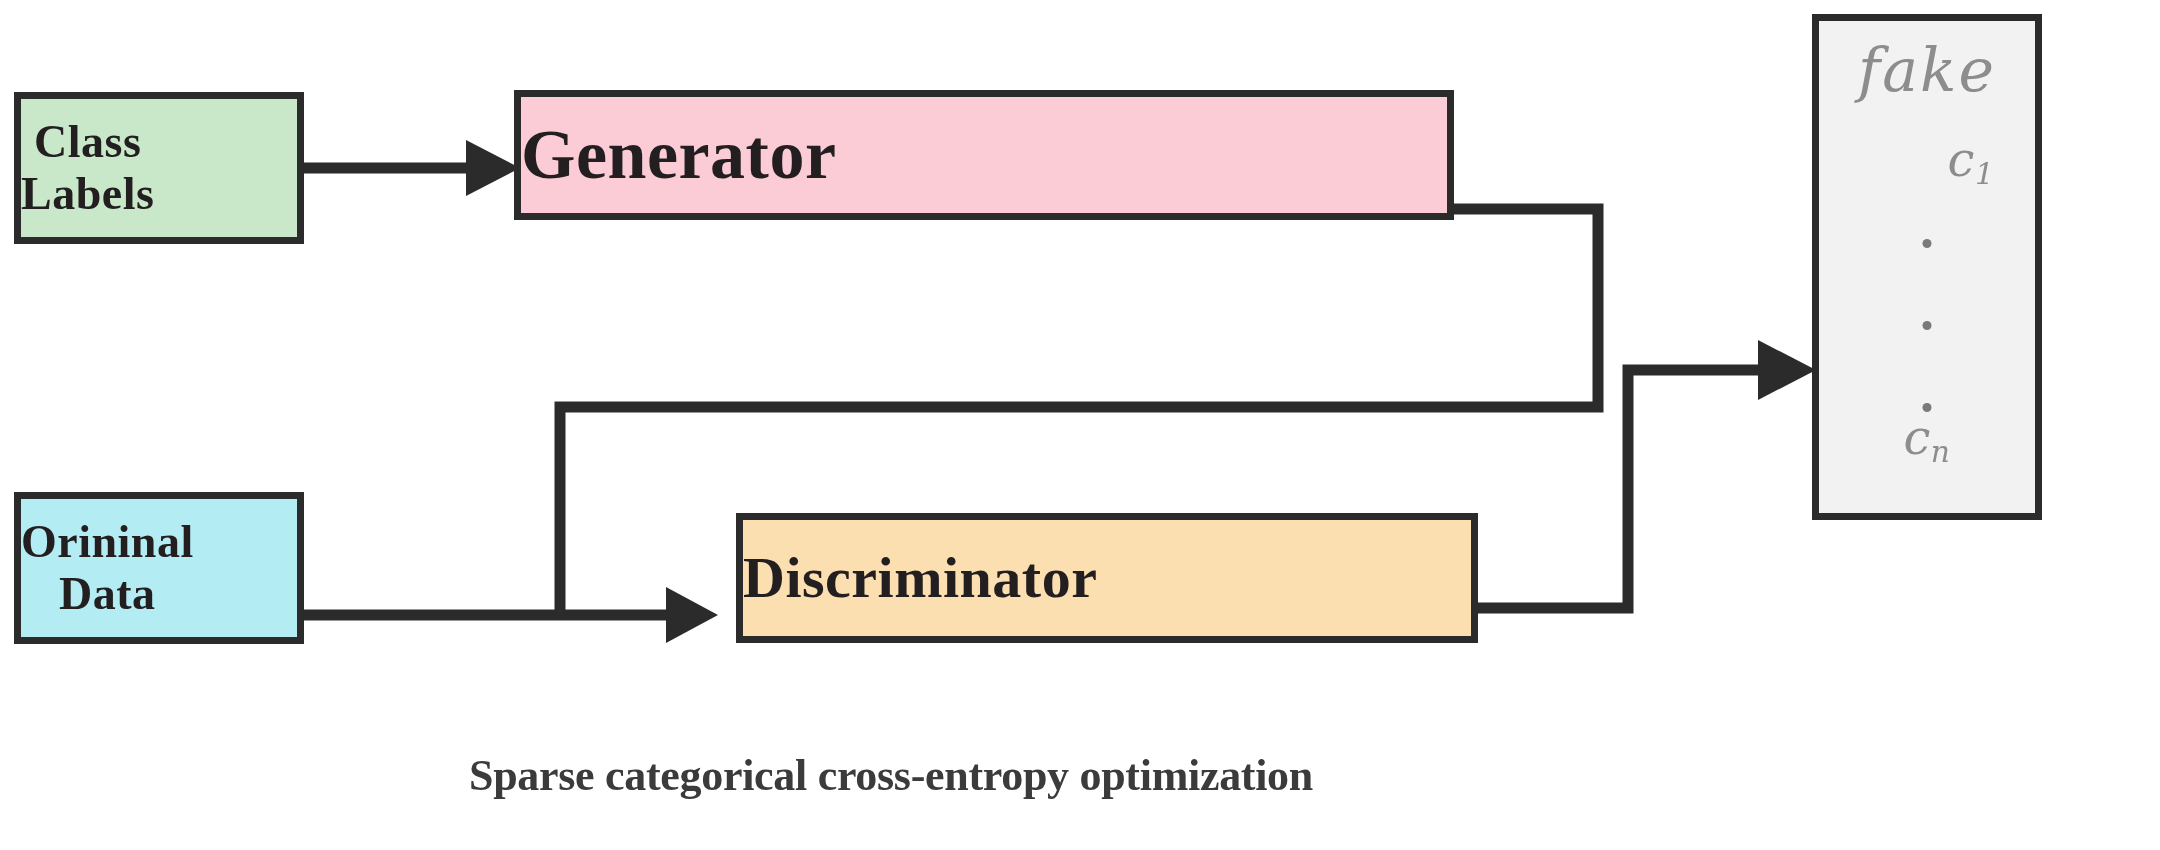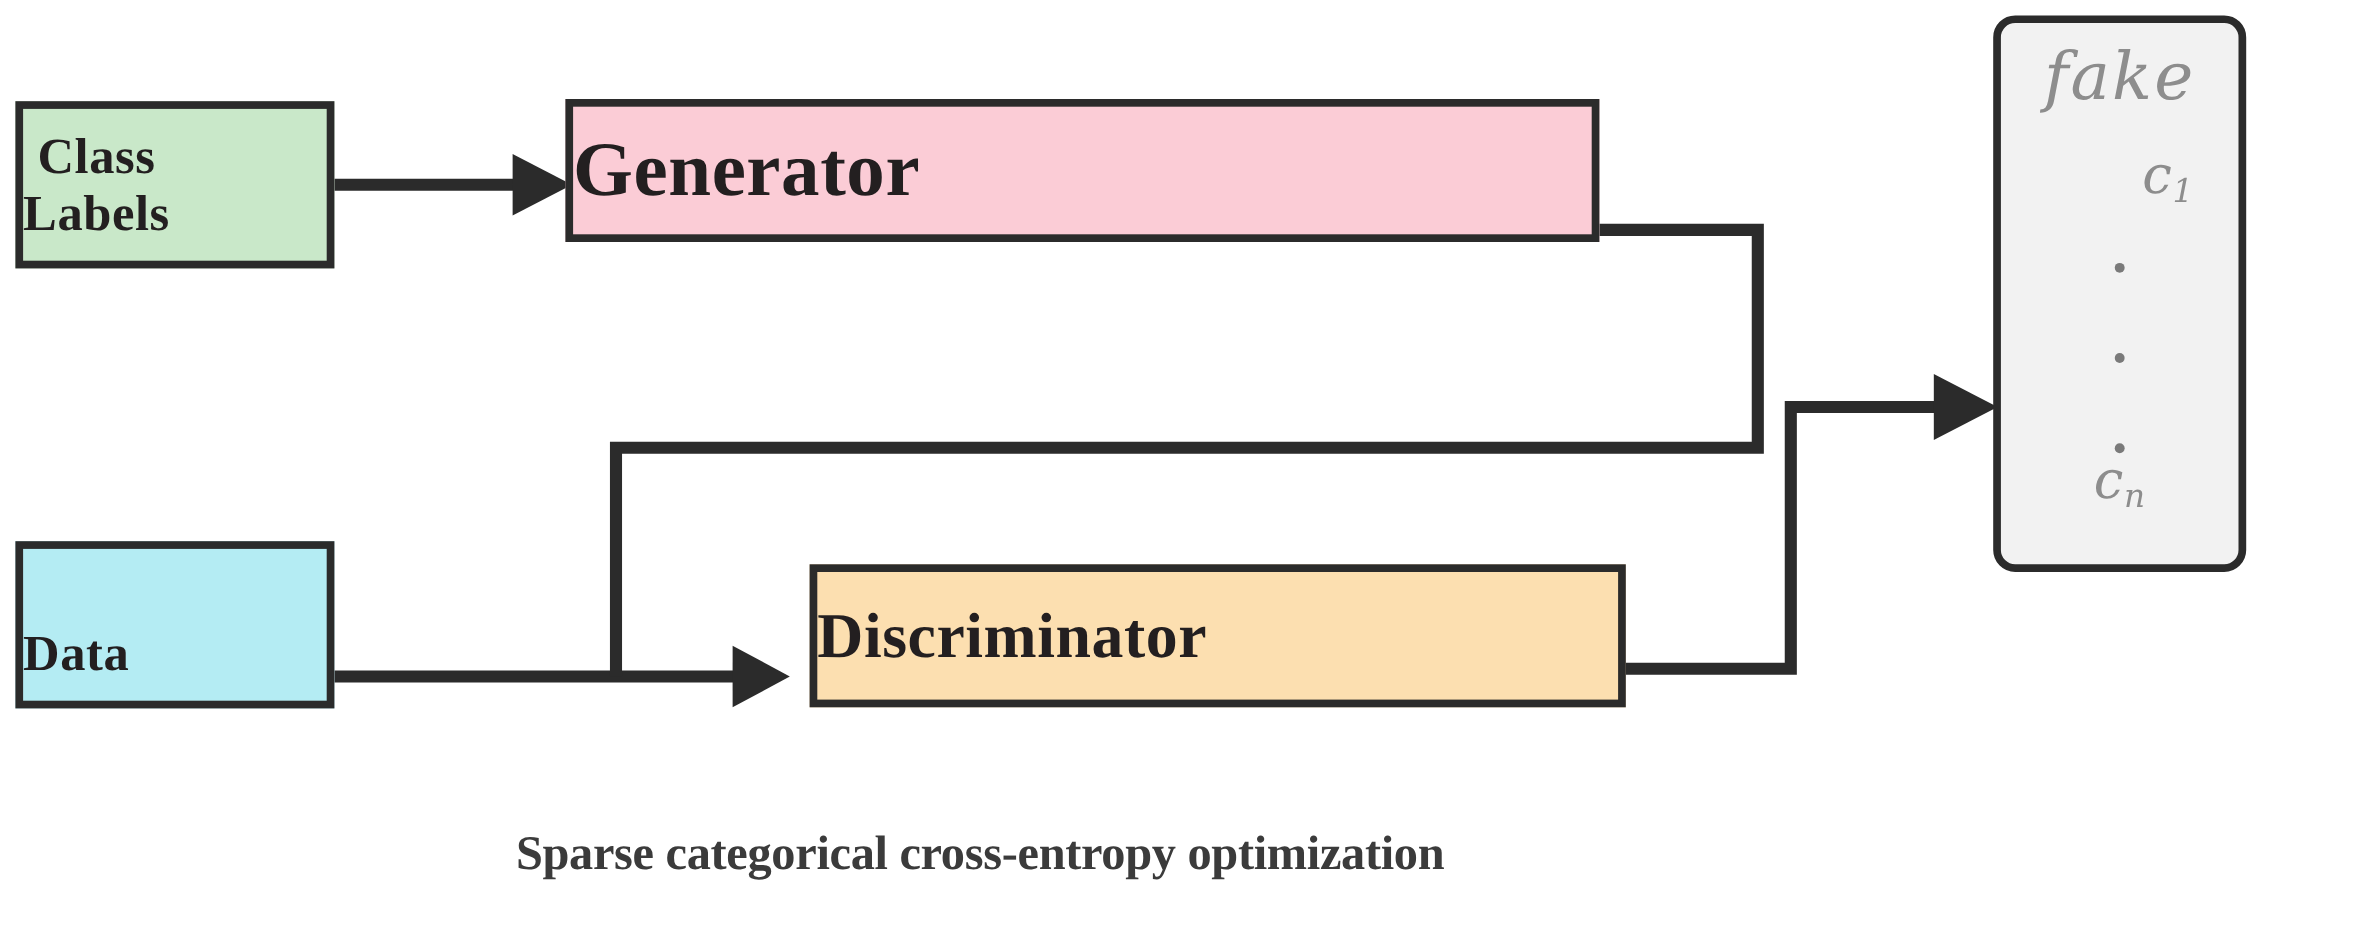--- a/index.html
+++ b/index.html
@@ -64,21 +64,20 @@
   #node-output {
     left: 1812px;
     top: 14px;
     width: 230px;
     height: 506px;
     background: #f2f2f2;
     border-width: 7px;
     flex-direction: column;
     justify-content: flex-start;
     font-weight: normal;
-    border-radius: 20px;
   }
   .out-stack {
     width: 100%;
     height: 100%;
     position: relative;
   }
   .out-item {
     position: absolute;
     width: 100%;
     text-align: center;
@@ -167,21 +166,21 @@
 
   <div class="node" id="node-class-labels">
     <span>
       <span>Class</span><br>
       <span>Labels</span>
     </span>
   </div>
 
   <div class="node" id="node-original-data">
     <span>
-      <br>
+      <span>Orininal</span><br>
       <span>Data</span>
     </span>
   </div>
 
   <div class="node" id="node-generator">
     <span>Generator</span>
   </div>
 
   <div class="node" id="node-discriminator">
     <span>Discriminator</span>

